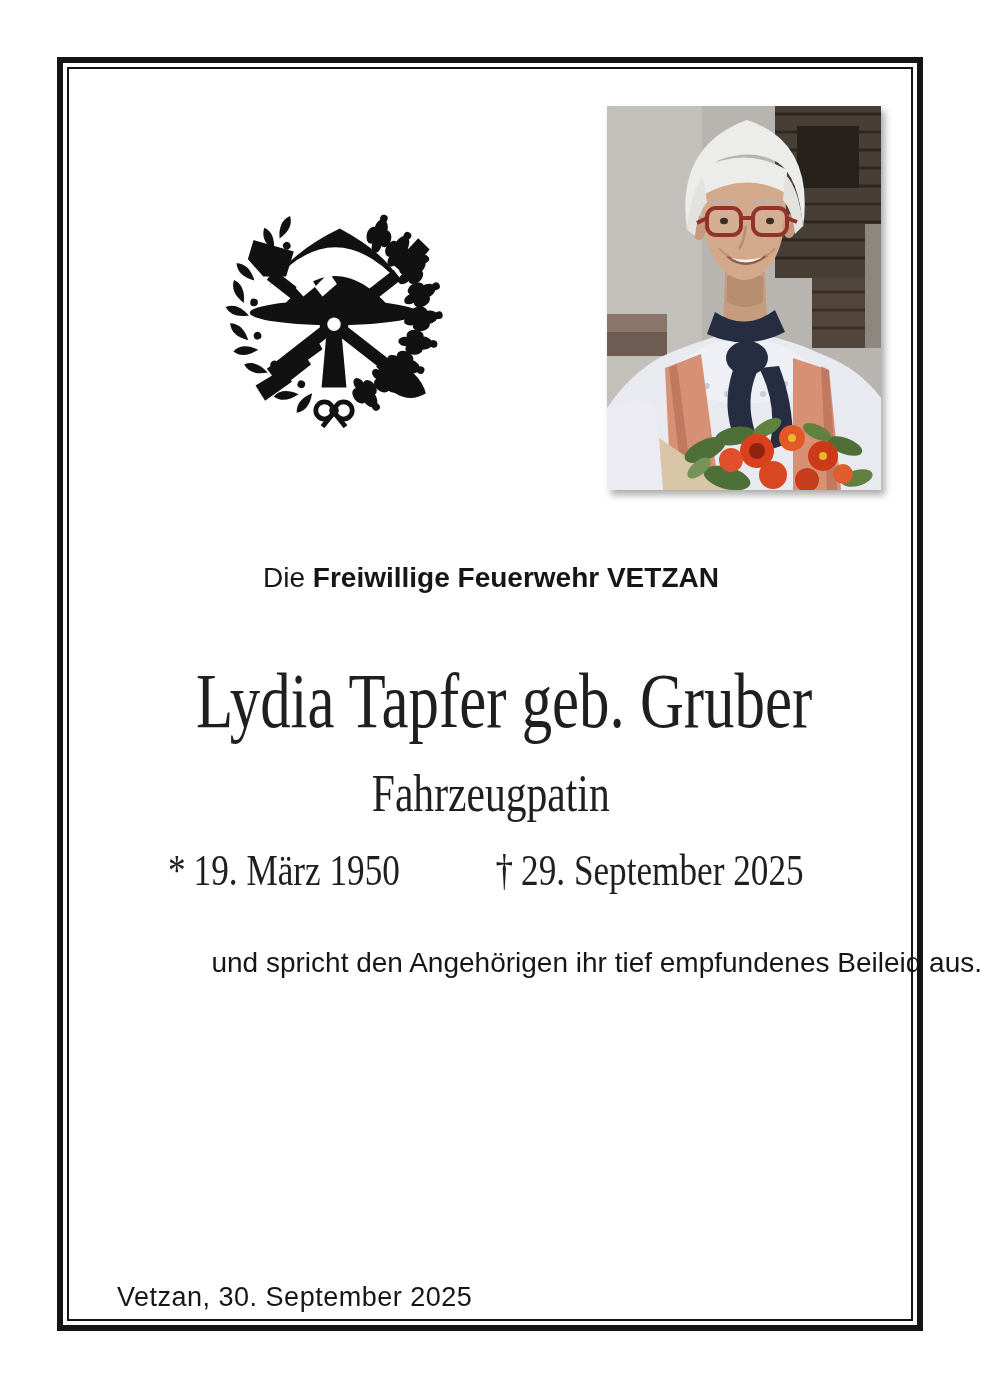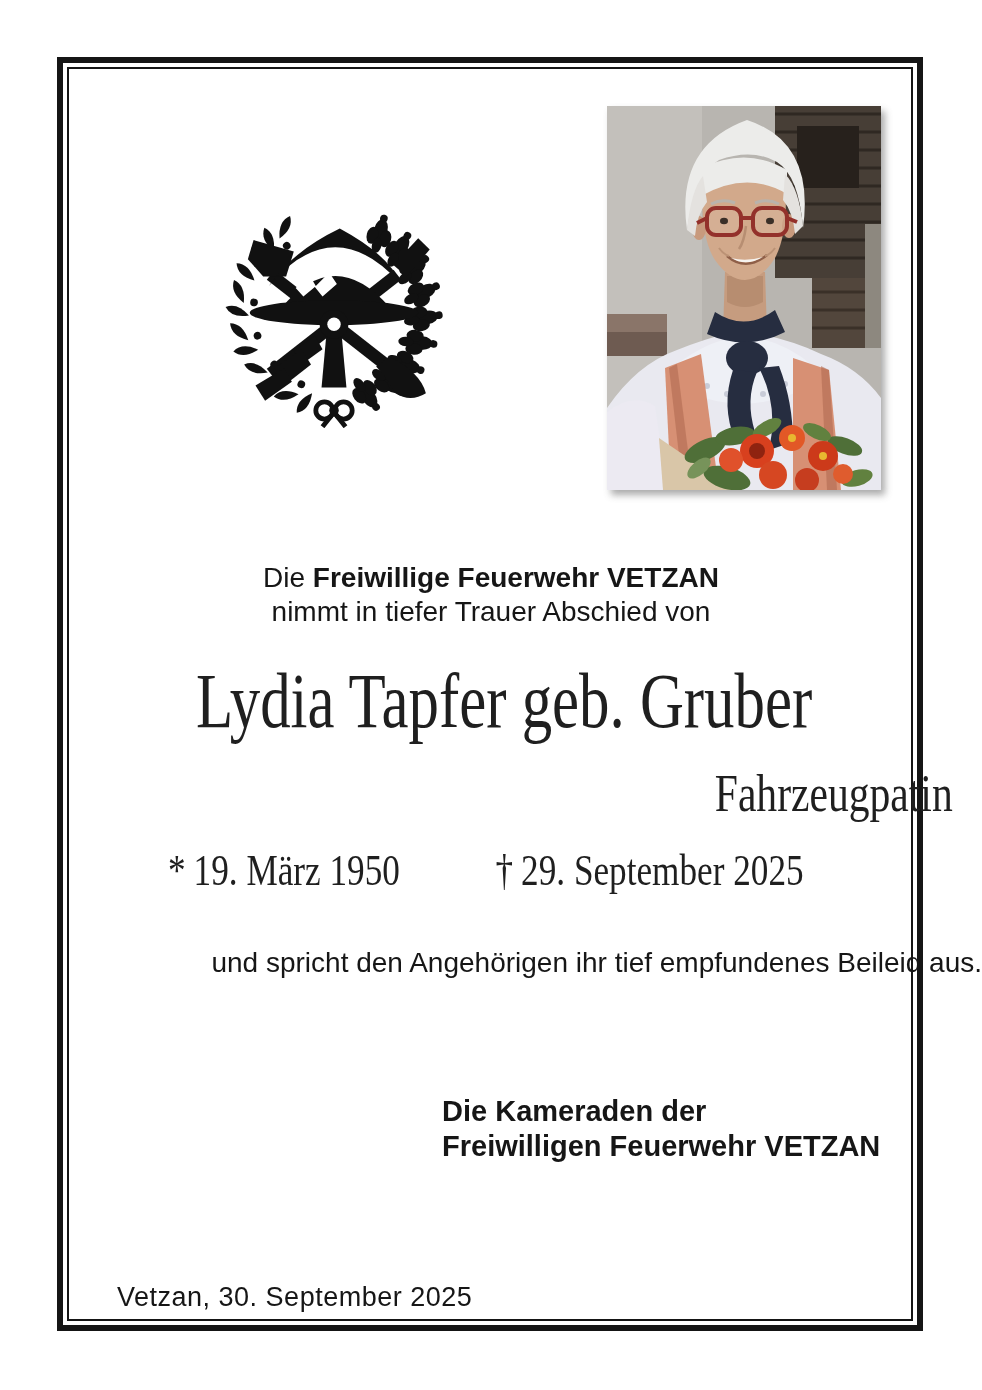--- a/index.html
+++ b/index.html
@@ -17,21 +17,21 @@
             box-shadow:4px 5px 7px rgba(70,70,70,.45);}
   .portrait svg{display:block;}
   
   .intro{position:absolute;left:0;right:0;top:561px;text-align:center;
          font-size:28px;line-height:34px;color:#161616;}
   .intro b{font-weight:bold;}
   .name-line{position:absolute;left:0;right:0;top:656px;text-align:center;
              font-family:"Liberation Serif",serif;font-size:78px;color:#1f1f1f;padding-left:26px;}
   .name-line span{display:inline-block;transform:scaleX(.78);transform-origin:center;
                   white-space:nowrap;}
-  .role-line{position:absolute;left:0;right:0;top:764px;text-align:right;
+  .role-line{position:absolute;left:0;right:0;top:764px;text-align:center;
              font-family:"Liberation Serif",serif;font-size:52px;color:#1f1f1f;}
   .role-line span{display:inline-block;transform:scaleX(.80);transform-origin:center;}
   .dates{position:absolute;left:0;right:0;top:845px;display:flex;justify-content:center;
          gap:28px;font-family:"Liberation Serif",serif;font-size:44px;color:#1f1f1f;}
   .date-group{display:inline-block;transform:scaleX(.80);transform-origin:center;
               white-space:nowrap;}
   .date-group .sym{margin-right:10px;}
   .condolence{position:absolute;left:0;right:0;top:947px;text-align:right;
               font-size:28px;color:#161616;}
   .signature{position:absolute;left:442px;top:1094px;font-size:29px;line-height:35px;
@@ -234,38 +234,33 @@
         <circle cx="236" cy="368" r="10" fill="#df5c2e"></circle>
         <circle cx="185" cy="332" r="4" fill="#e8b830"></circle>
         <circle cx="216" cy="350" r="4" fill="#e8b830"></circle>
         <ellipse cx="92" cy="362" rx="14" ry="7" transform="rotate(-40 92 362)" fill="#77935a"></ellipse>
       </g>
     </svg>
   </div>
 
   <div class="intro">
     <div><span>Die </span><b>Freiwillige Feuerwehr VETZAN</b></div>
-    <div>nimmt in tiefer Trauer Abschied von</div>
   </div>
 
   <div class="name-line">
     <span>Lydia Tapfer geb. Gruber</span>
   </div>
 
   <div class="role-line">
     <span>Fahrzeugpatin</span>
   </div>
 
   <div class="dates">
     <span class="date-group"><span class="sym">*</span><span>19. März 1950</span></span>
     <span class="date-group"><span class="sym">†</span><span>29. September 2025</span></span>
   </div>
 
   <div class="condolence">und spricht den Angehörigen ihr tief empfundenes Beileid aus.</div>
 
-  <div class="signature">
-    <div>Die Kameraden der</div>
-    <div>Freiwilligen Feuerwehr VETZAN</div>
-  </div>
 
   <div class="footer">Vetzan, 30. September 2025</div>
 
 </div>
 
 </body></html>

